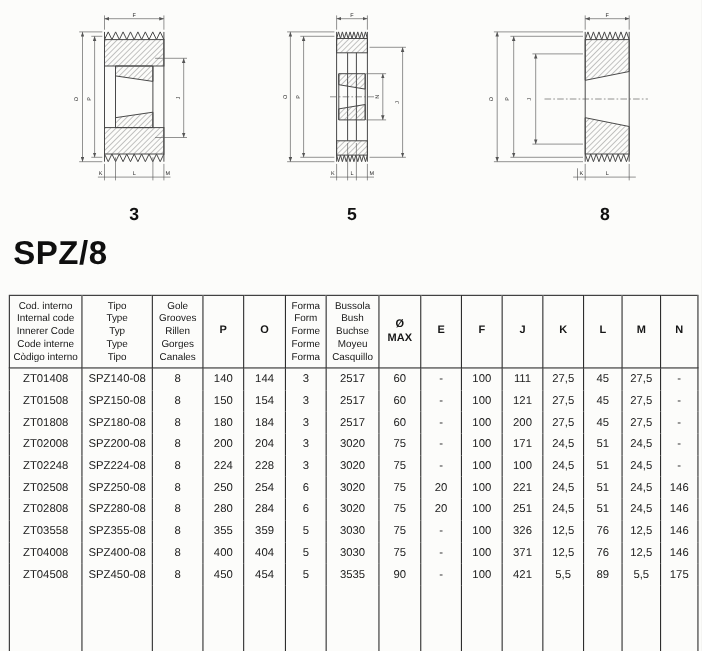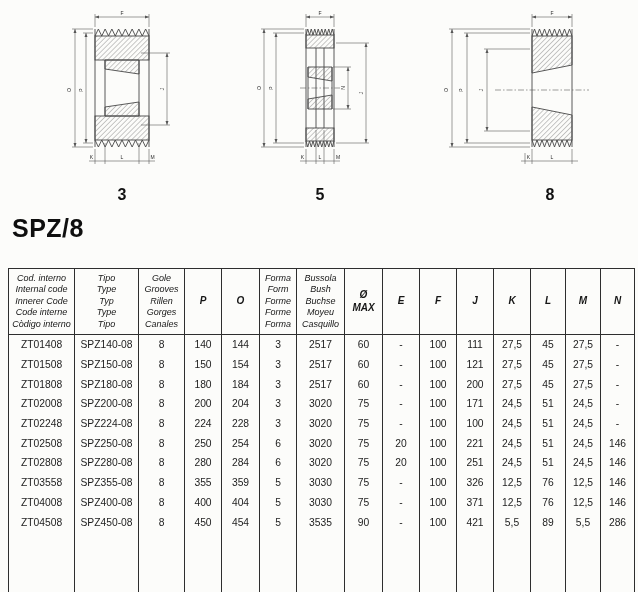--- a/index.html
+++ b/index.html
@@ -7,36 +7,36 @@
     position:relative; width:638px; height:592px; margin:0 auto;
     background:#fcfcfa; overflow:hidden;
     font-family:"Liberation Sans", sans-serif; color:#1c1c1c;
   }
   .drawing { position:absolute; top:3px; }
   #d1 { left:55px; }
   #d2 { left:250px; }
   #d3 { left:437px; }
   .title {
     position:absolute; left:12px; top:214px;
-    font-size:25px; font-weight:bold; letter-spacing:0.5px; color:#0f0f0f;
+    font-size:30px; font-weight:bold; letter-spacing:0.5px; color:#0f0f0f;
   }
   table.ptable {
     position:absolute; left:8px; top:268px;
     border-collapse:collapse; table-layout:fixed;
     border:1.6px solid #2e2e2e; border-bottom:none;
   }
   .ptable th, .ptable td {
     border-left:1px solid #2e2e2e; border-right:1px solid #2e2e2e;
     padding:0 1px; text-align:center; overflow:hidden;
   }
   .ptable thead th {
     height:65px; vertical-align:middle;
     border-bottom:1.6px solid #2e2e2e;
     font-size:9px; font-weight:normal; line-height:1.28;
-    white-space:pre-line; color:#161616;font-style:italic;
+    white-space:pre-line; color:#161616;
   }
   .ptable thead th.letter { font-weight:bold; font-size:10px; }
   .ptable tbody td { height:19.7px; font-size:10.3px; vertical-align:middle; }
   .ptable tbody td:nth-child(4) { font-weight:normal; }
   .ptable tr.filler td { height:70px; }
 </style>
 </head>
 <body>
 
 <div class="page">
@@ -422,21 +422,21 @@
       <td>454</td>
           <td>5</td>
       <td>3535</td>
           <td>90</td>
       <td>-</td>
           <td>100</td>
       <td>421</td>
           <td>5,5</td>
       <td>89</td>
           <td>5,5</td>
-      <td>286</td>
+      <td>175</td>
     </tr>
       </tbody>
     <tbody>
       <tr class="filler">
         <td></td>
           <td></td>
           <td></td>
         <td></td>
           <td></td>
           <td></td>

